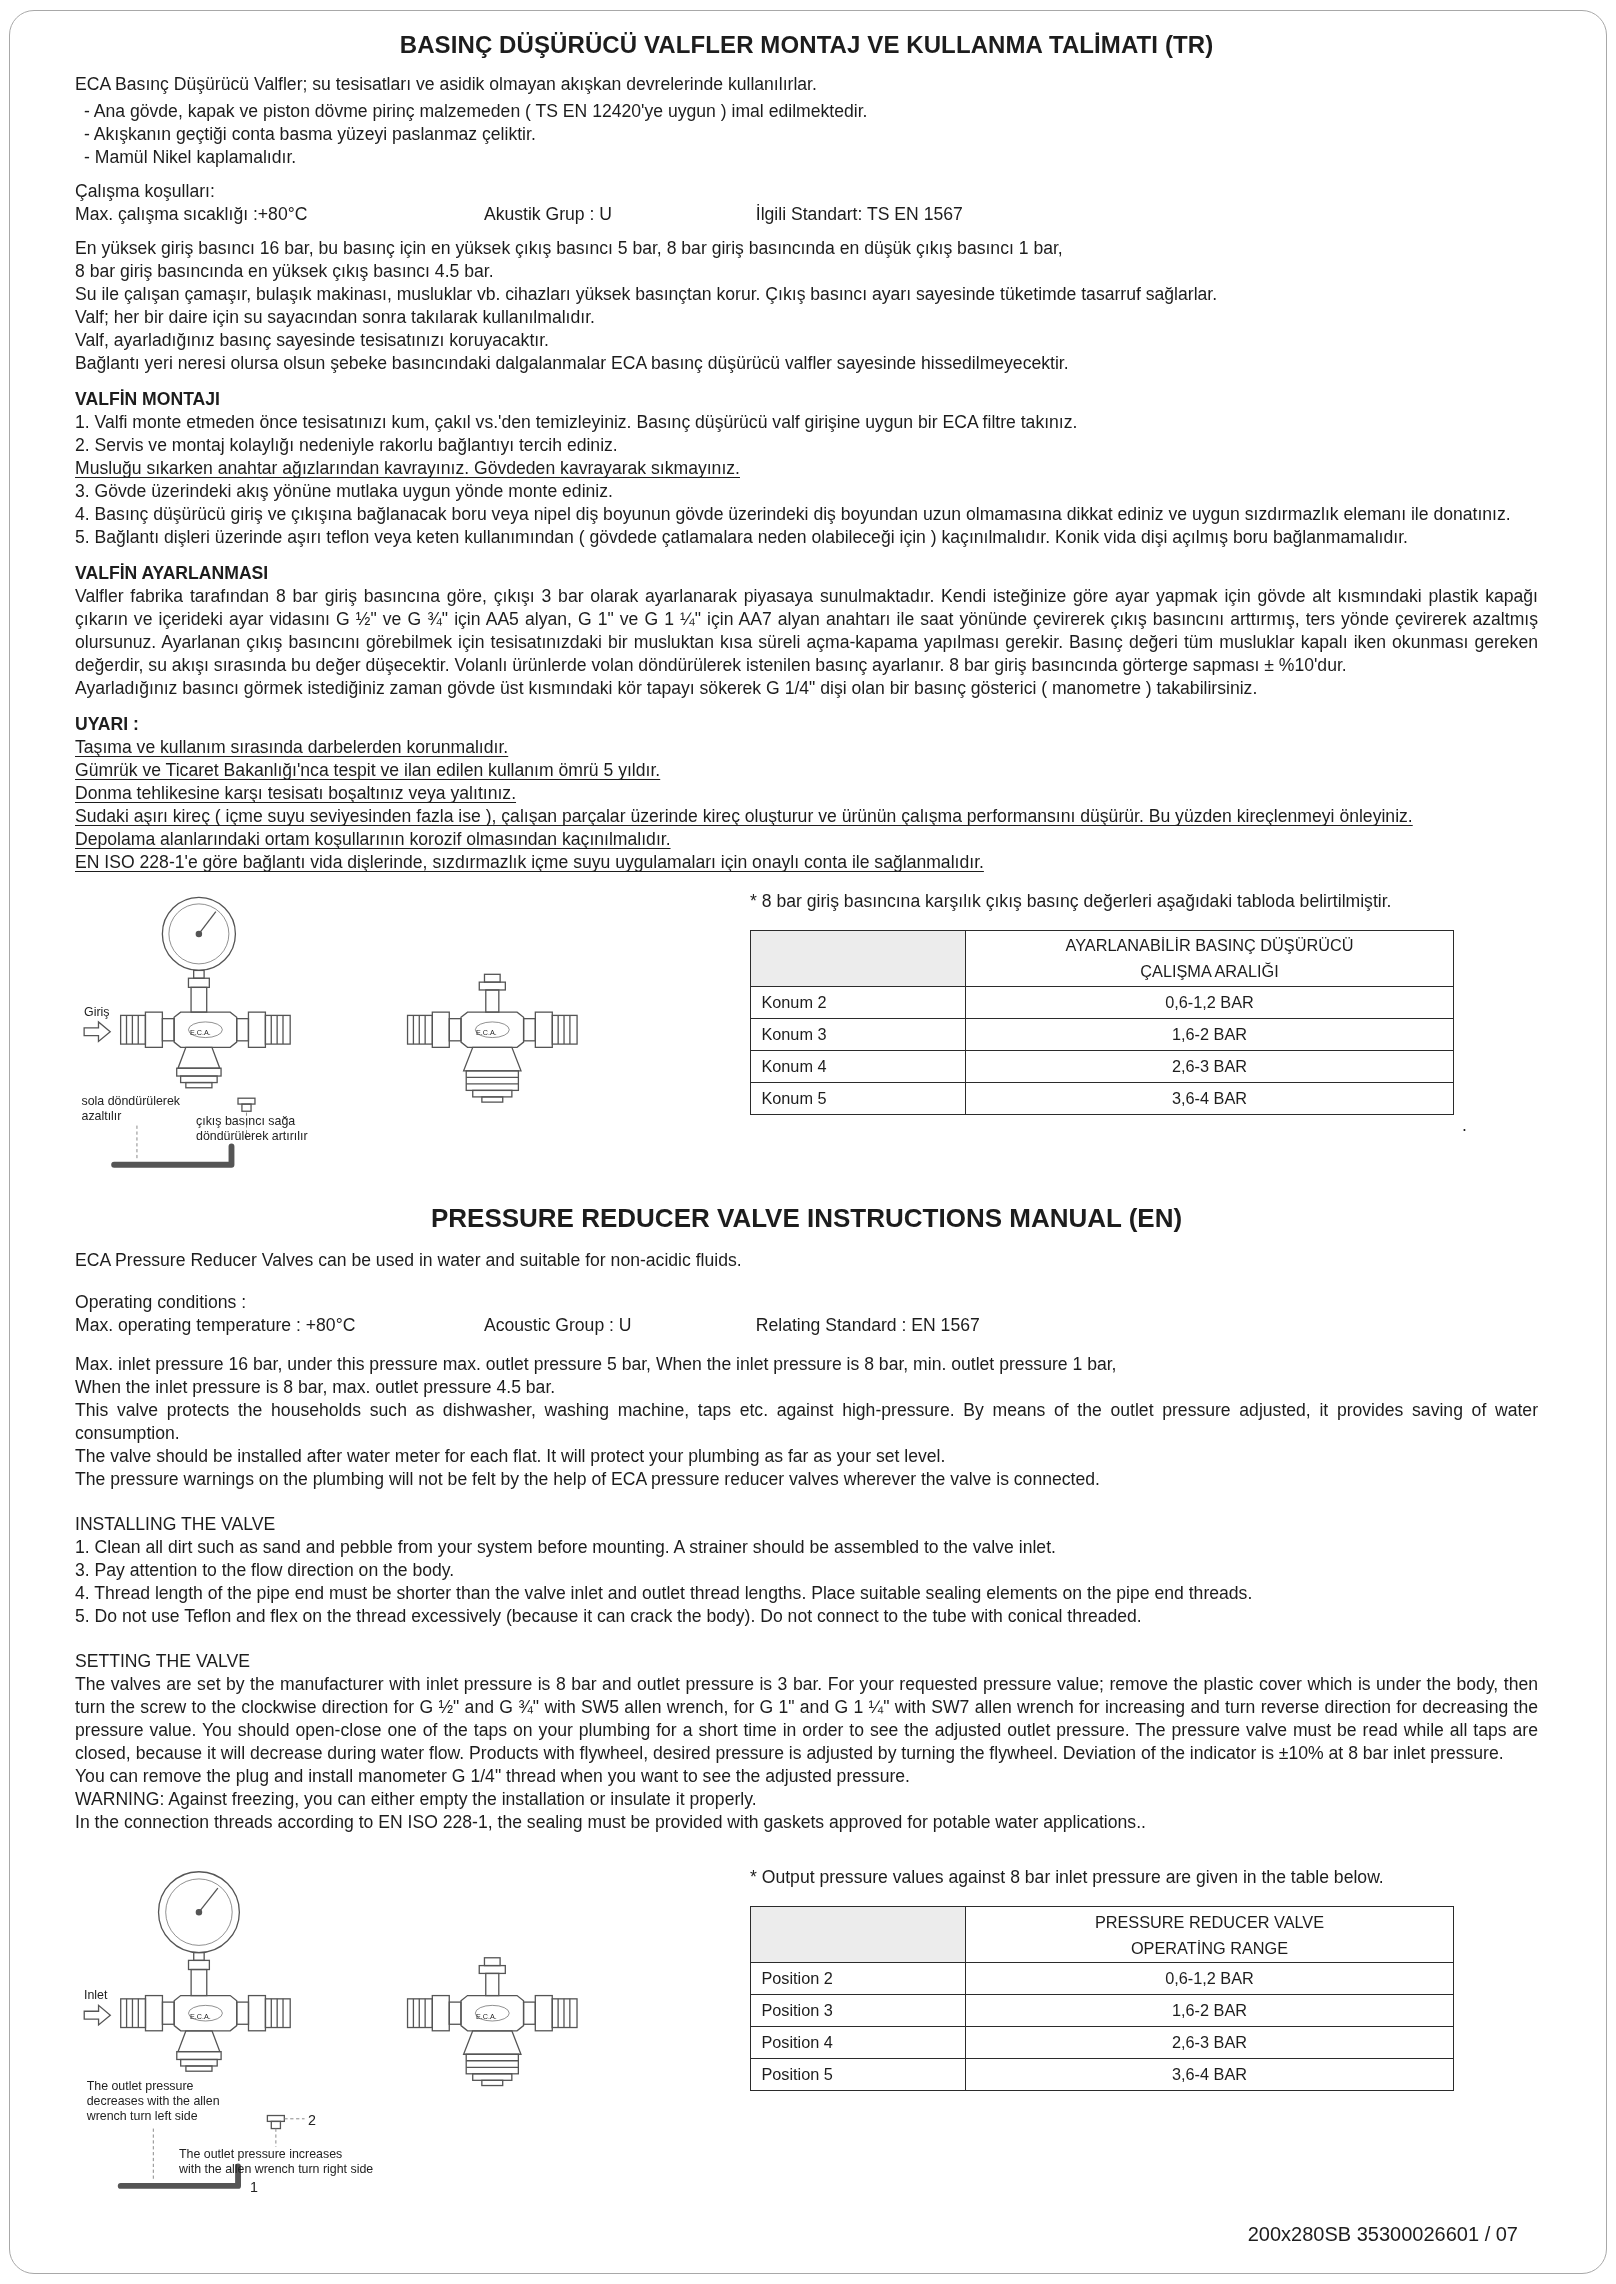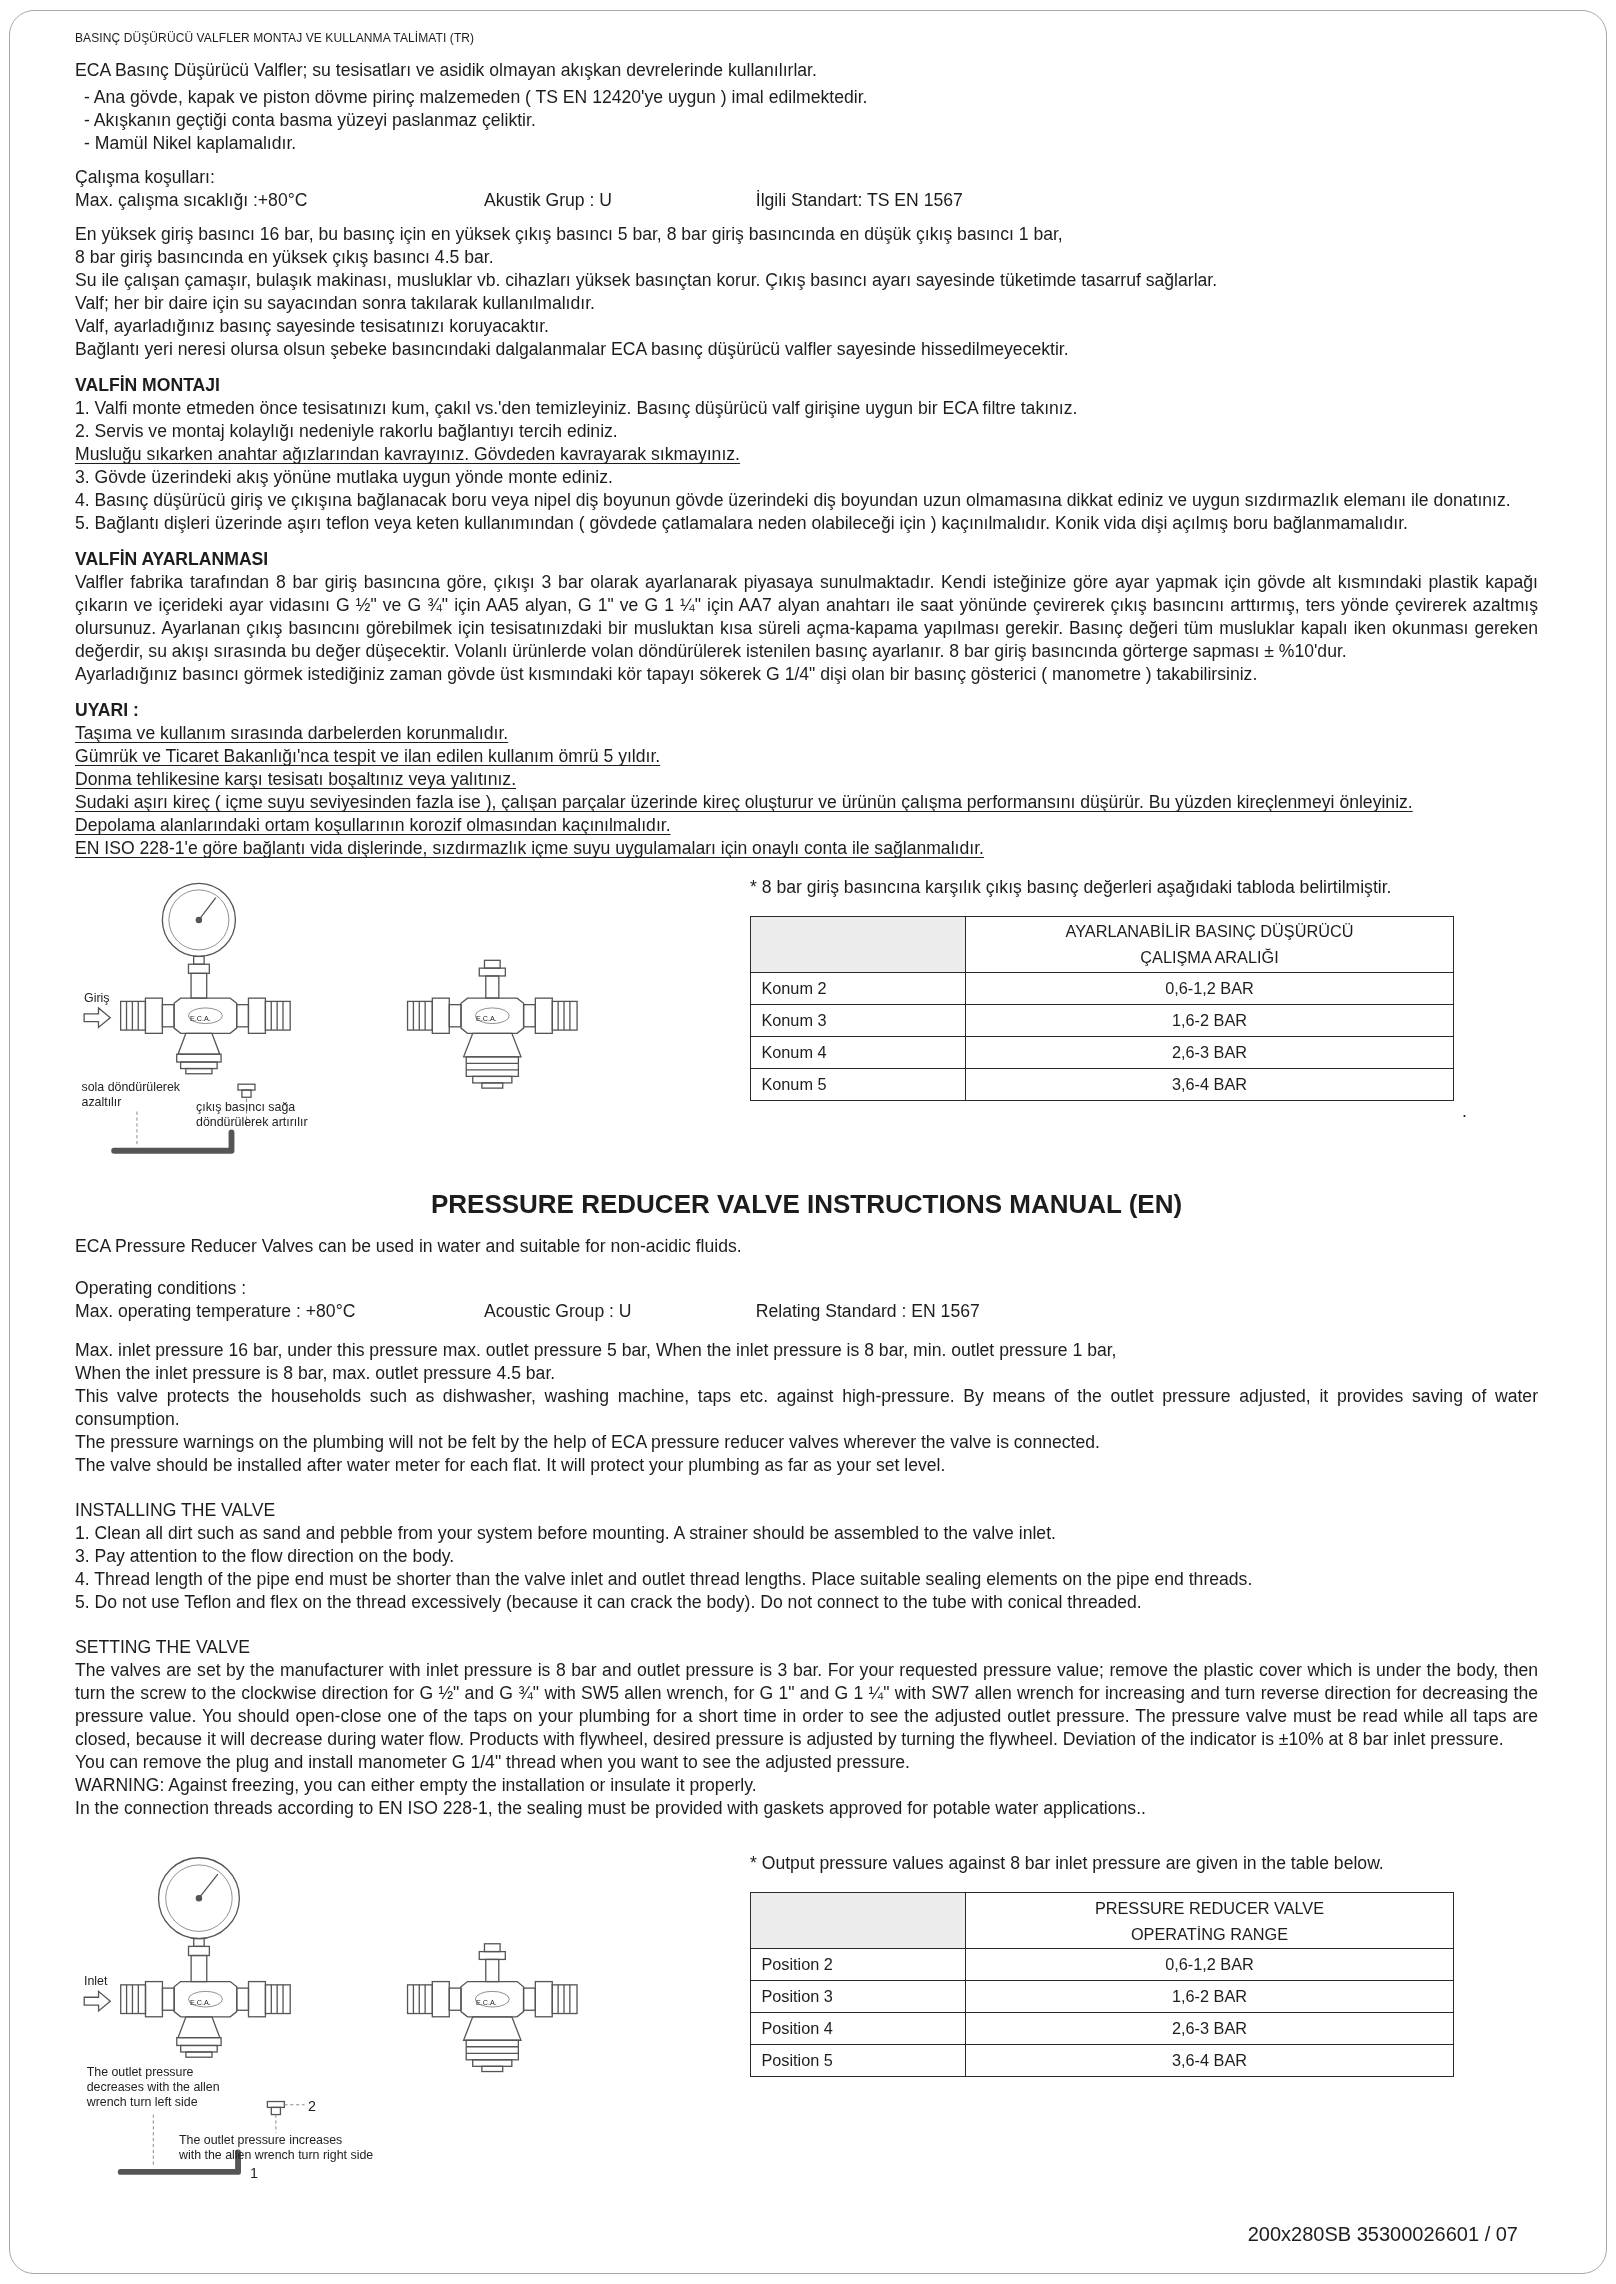--- a/index.html
+++ b/index.html
@@ -2,21 +2,21 @@
 <html style="font-size:10.4px"><head>
 <meta charset="utf-8">
 <style>
   * { margin:0; padding:0; box-sizing:border-box; }
   html, body { background:#ffffff; }
   body { width:1616px; font-family:"Liberation Sans", sans-serif; color:#1d1d1d; }
   .page { position:relative; width:1616px; height:2284px; background:#fff; overflow:hidden;
           padding:31px 78px 0 75px; }
   .page-border { position:absolute; left:9px; top:10.4px; right:9px; bottom:10.4px;
           border:0.7px solid #a8a8a8; border-radius:25px; pointer-events:none; }
-  .t-title { font-size:12px; font-weight:normal; text-align:left; letter-spacing:0.1px; }
+  .t-title { font-size:24px; font-weight:bold; text-align:center; letter-spacing:0.1px; }
   .e-title { font-size:26px; font-weight:bold; text-align:center; margin-top:11px; }
   p { font-size:17.6px; line-height:23px; }
   .intro { margin-top:14.3px; }
   .bullets { margin-top:3.9px; }
   .bullets p { padding-left:9px; }
   .cond-label { margin-top:10.4px; }
   .cond-line span { display:inline-block; }
   .cond-line .c1 { width:404px; }
   .cond-line .c2 { width:267px; }
   .para-block { margin-top:11.7px; }
@@ -218,22 +218,22 @@
   <p class="cond-line">
     <span class="c1">Max. operating temperature : +80°C</span>
     <span class="c2">Acoustic Group : U</span>
     <span class="c3">Relating Standard : EN 1567</span>
   </p>
 
   <div class="para-block" style="margin-top:15.6px;">
     <p>Max. inlet pressure 16 bar, under this pressure max. outlet pressure 5 bar, When the inlet pressure is 8 bar, min. outlet pressure 1 bar,</p>
     <p>When the inlet pressure is 8 bar, max. outlet pressure 4.5 bar.</p>
     <p class="just">This valve protects the households such as dishwasher, washing machine, taps etc. against high-pressure. By means of the outlet pressure adjusted, it provides saving of water consumption.</p>
+    <p>The valve should be installed after water meter for each flat. It will protect your plumbing as far as your set level.</p>
     <p>The pressure warnings on the plumbing will not be felt by the help of ECA pressure reducer valves wherever the valve is connected.</p>
-    <p>The valve should be installed after water meter for each flat. It will protect your plumbing as far as your set level.</p>
   </div>
 
   <p class="heading-en" style="font-size:17.6px;">INSTALLING THE VALVE</p>
   <div>
     <p>1.  Clean all dirt such as sand and pebble from your system before mounting. A strainer should be assembled to the valve inlet.</p>
     <p>3.  Pay attention to the flow direction on the body.</p>
     <p>4.  Thread length of the pipe end must be shorter than the valve inlet and outlet thread lengths. Place suitable sealing elements on the pipe end threads.</p>
     <p>5.  Do not use Teflon and flex on the thread excessively (because it can crack the body). Do not connect to the tube with conical threaded.</p>
   </div>
 

